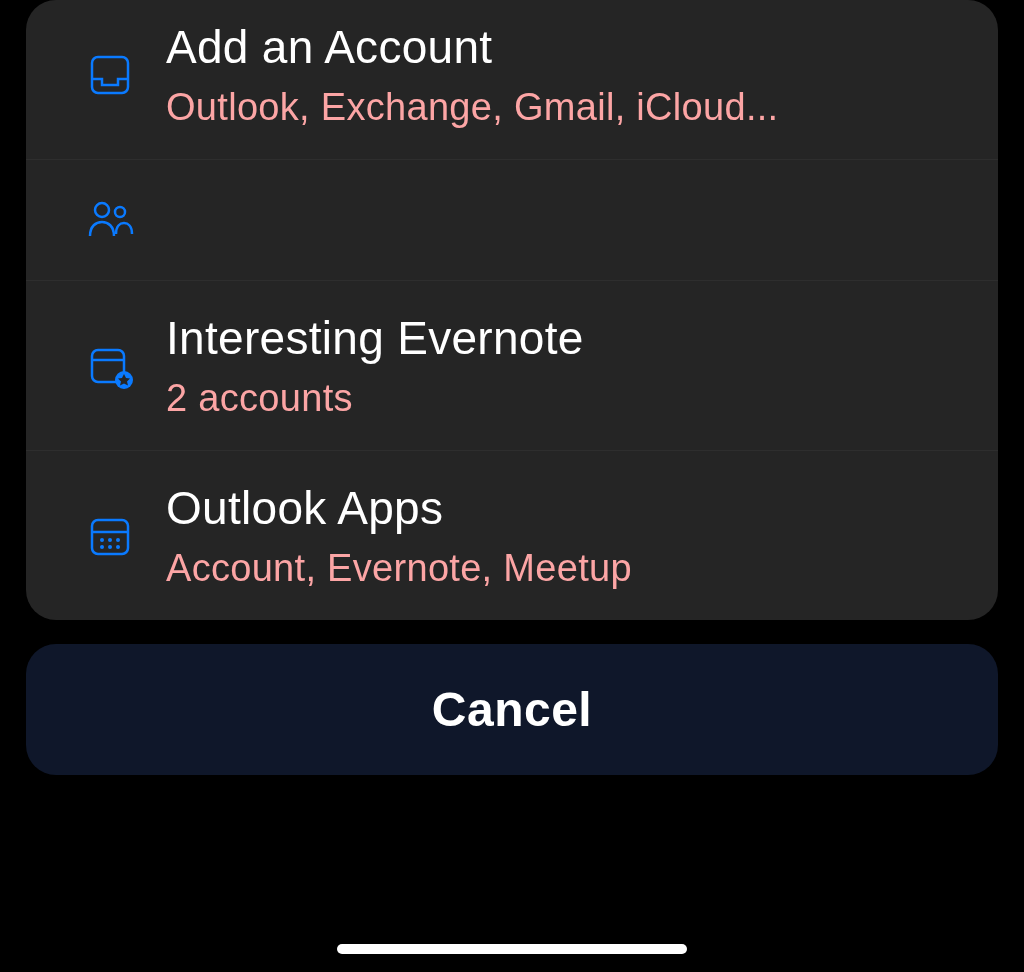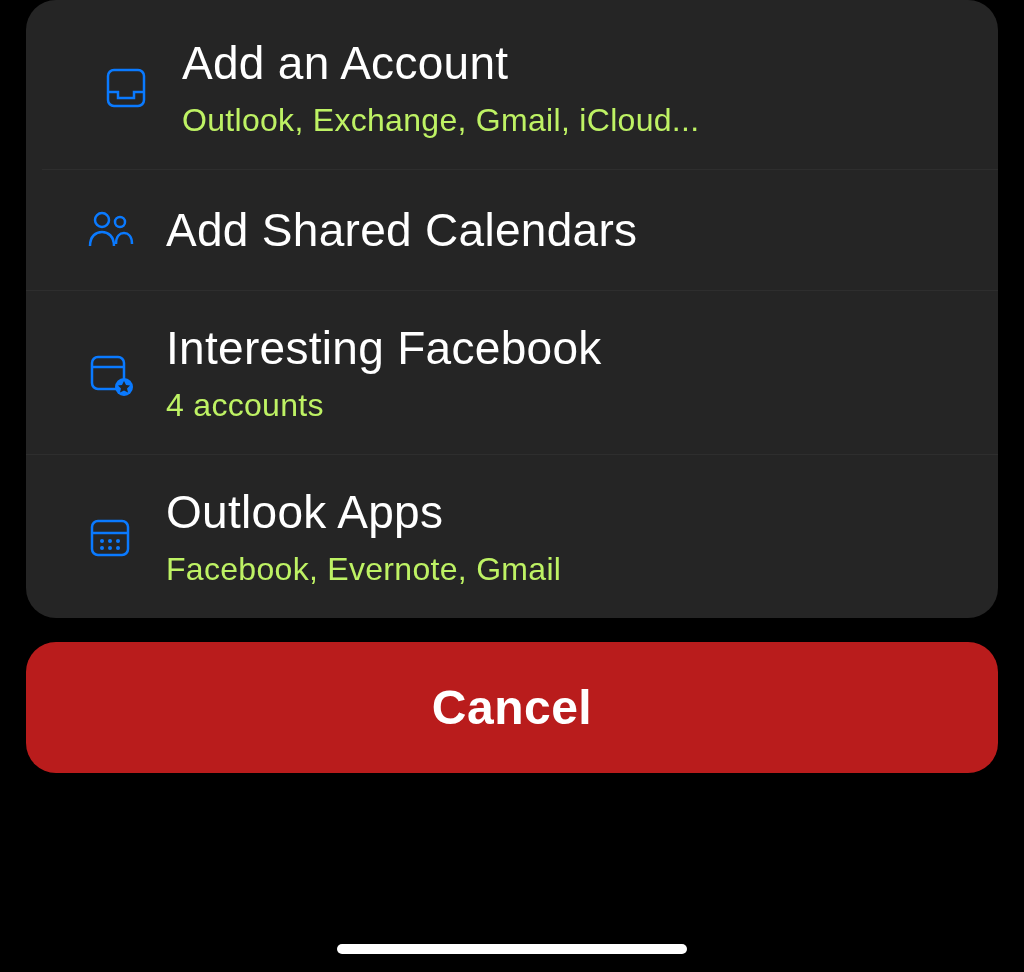--- a/index.html
+++ b/index.html
@@ -33,22 +33,21 @@
       display: flex;
       align-items: center;
       padding: 30px 20px 30px 60px;
       border-bottom: 1px solid #2e2e2e;
       cursor: pointer;
     }
     .menu-item:last-child {
       border-bottom: none;
     }
     .menu-item:first-child {
-      padding-top: 36px;
-      margin-left: 16px;
+      padding-top: 20px;
     }
     .icon-container {
       width: 80px;
       height: 60px;
       display: flex;
       align-items: center;
       justify-content: flex-start;
       flex-shrink: 0;
     }
     .icon-container svg {
@@ -60,27 +59,27 @@
       flex-direction: column;
       gap: 12px;
     }
     .item-title {
       color: #ffffff;
       font-size: 46px;
       font-weight: 400;
       letter-spacing: 0.3px;
     }
     .item-subtitle {
-      color: #bef264;
-      font-size: 32px;
+      color: #fca5a5;
+      font-size: 38px;
       font-weight: 400;
       letter-spacing: 0.3px;
     }
     .cancel-button {
-      background: #b91c1c;
+      background: #0f172a;
       border-radius: 30px;
       padding: 38px 0;
       text-align: center;
       cursor: pointer;
     }
     .cancel-text {
       color: #ffffff;
       font-size: 48px;
       font-weight: 600;
       letter-spacing: 0.5px;
@@ -124,55 +123,54 @@
     <div class="menu-item">
       <div class="icon-container">
         <svg viewBox="0 0 48 48">
           <circle cx="16" cy="14" r="7" class="icon-blue"></circle>
           <circle cx="34" cy="16" r="5" class="icon-blue"></circle>
           <path d="M4 40 C4 30, 10 26, 16 26 C22 26, 28 30, 28 40" class="icon-blue"></path>
           <path d="M30 38 C30 30, 34 27, 38 27 C42 27, 46 30, 46 38" class="icon-blue" stroke-width="2"></path>
         </svg>
       </div>
       <div class="text-container">
-        <div class="item-title">Add Shared Calendars</div>
       </div>
     </div>
 
     <div class="menu-item">
       <div class="icon-container">
         <svg viewBox="0 0 48 48">
           <rect x="6" y="8" width="32" height="32" rx="6" class="icon-blue"></rect>
           <line x1="6" y1="18" x2="38" y2="18" class="icon-blue"></line>
           <circle cx="38" cy="38" r="9" fill="#0a7aff" stroke="none"></circle>
           <path d="M38 32 L40 36 L44 36.5 L41 39.5 L42 43.5 L38 41.5 L34 43.5 L35 39.5 L32 36.5 L36 36 Z" fill="#252525" stroke="none"></path>
         </svg>
       </div>
       <div class="text-container">
-        <div class="item-title">Interesting Facebook</div>
-        <div class="item-subtitle">4 accounts</div>
+        <div class="item-title">Interesting Evernote</div>
+        <div class="item-subtitle">2 accounts</div>
       </div>
     </div>
 
     <div class="menu-item">
       <div class="icon-container">
         <svg viewBox="0 0 48 48">
           <rect x="6" y="8" width="36" height="34" rx="6" class="icon-blue"></rect>
           <line x1="6" y1="20" x2="42" y2="20" class="icon-blue"></line>
           <circle cx="16" cy="28" r="2" fill="#0a7aff"></circle>
           <circle cx="24" cy="28" r="2" fill="#0a7aff"></circle>
           <circle cx="32" cy="28" r="2" fill="#0a7aff"></circle>
           <circle cx="16" cy="35" r="2" fill="#0a7aff"></circle>
           <circle cx="24" cy="35" r="2" fill="#0a7aff"></circle>
           <circle cx="32" cy="35" r="2" fill="#0a7aff"></circle>
         </svg>
       </div>
       <div class="text-container">
         <div class="item-title">Outlook Apps</div>
-        <div class="item-subtitle">Facebook, Evernote, Gmail</div>
+        <div class="item-subtitle">Account, Evernote, Meetup</div>
       </div>
     </div>
 
   </div>
 
   <div class="cancel-button">
     <div class="cancel-text">Cancel</div>
   </div>
 
 </div>

